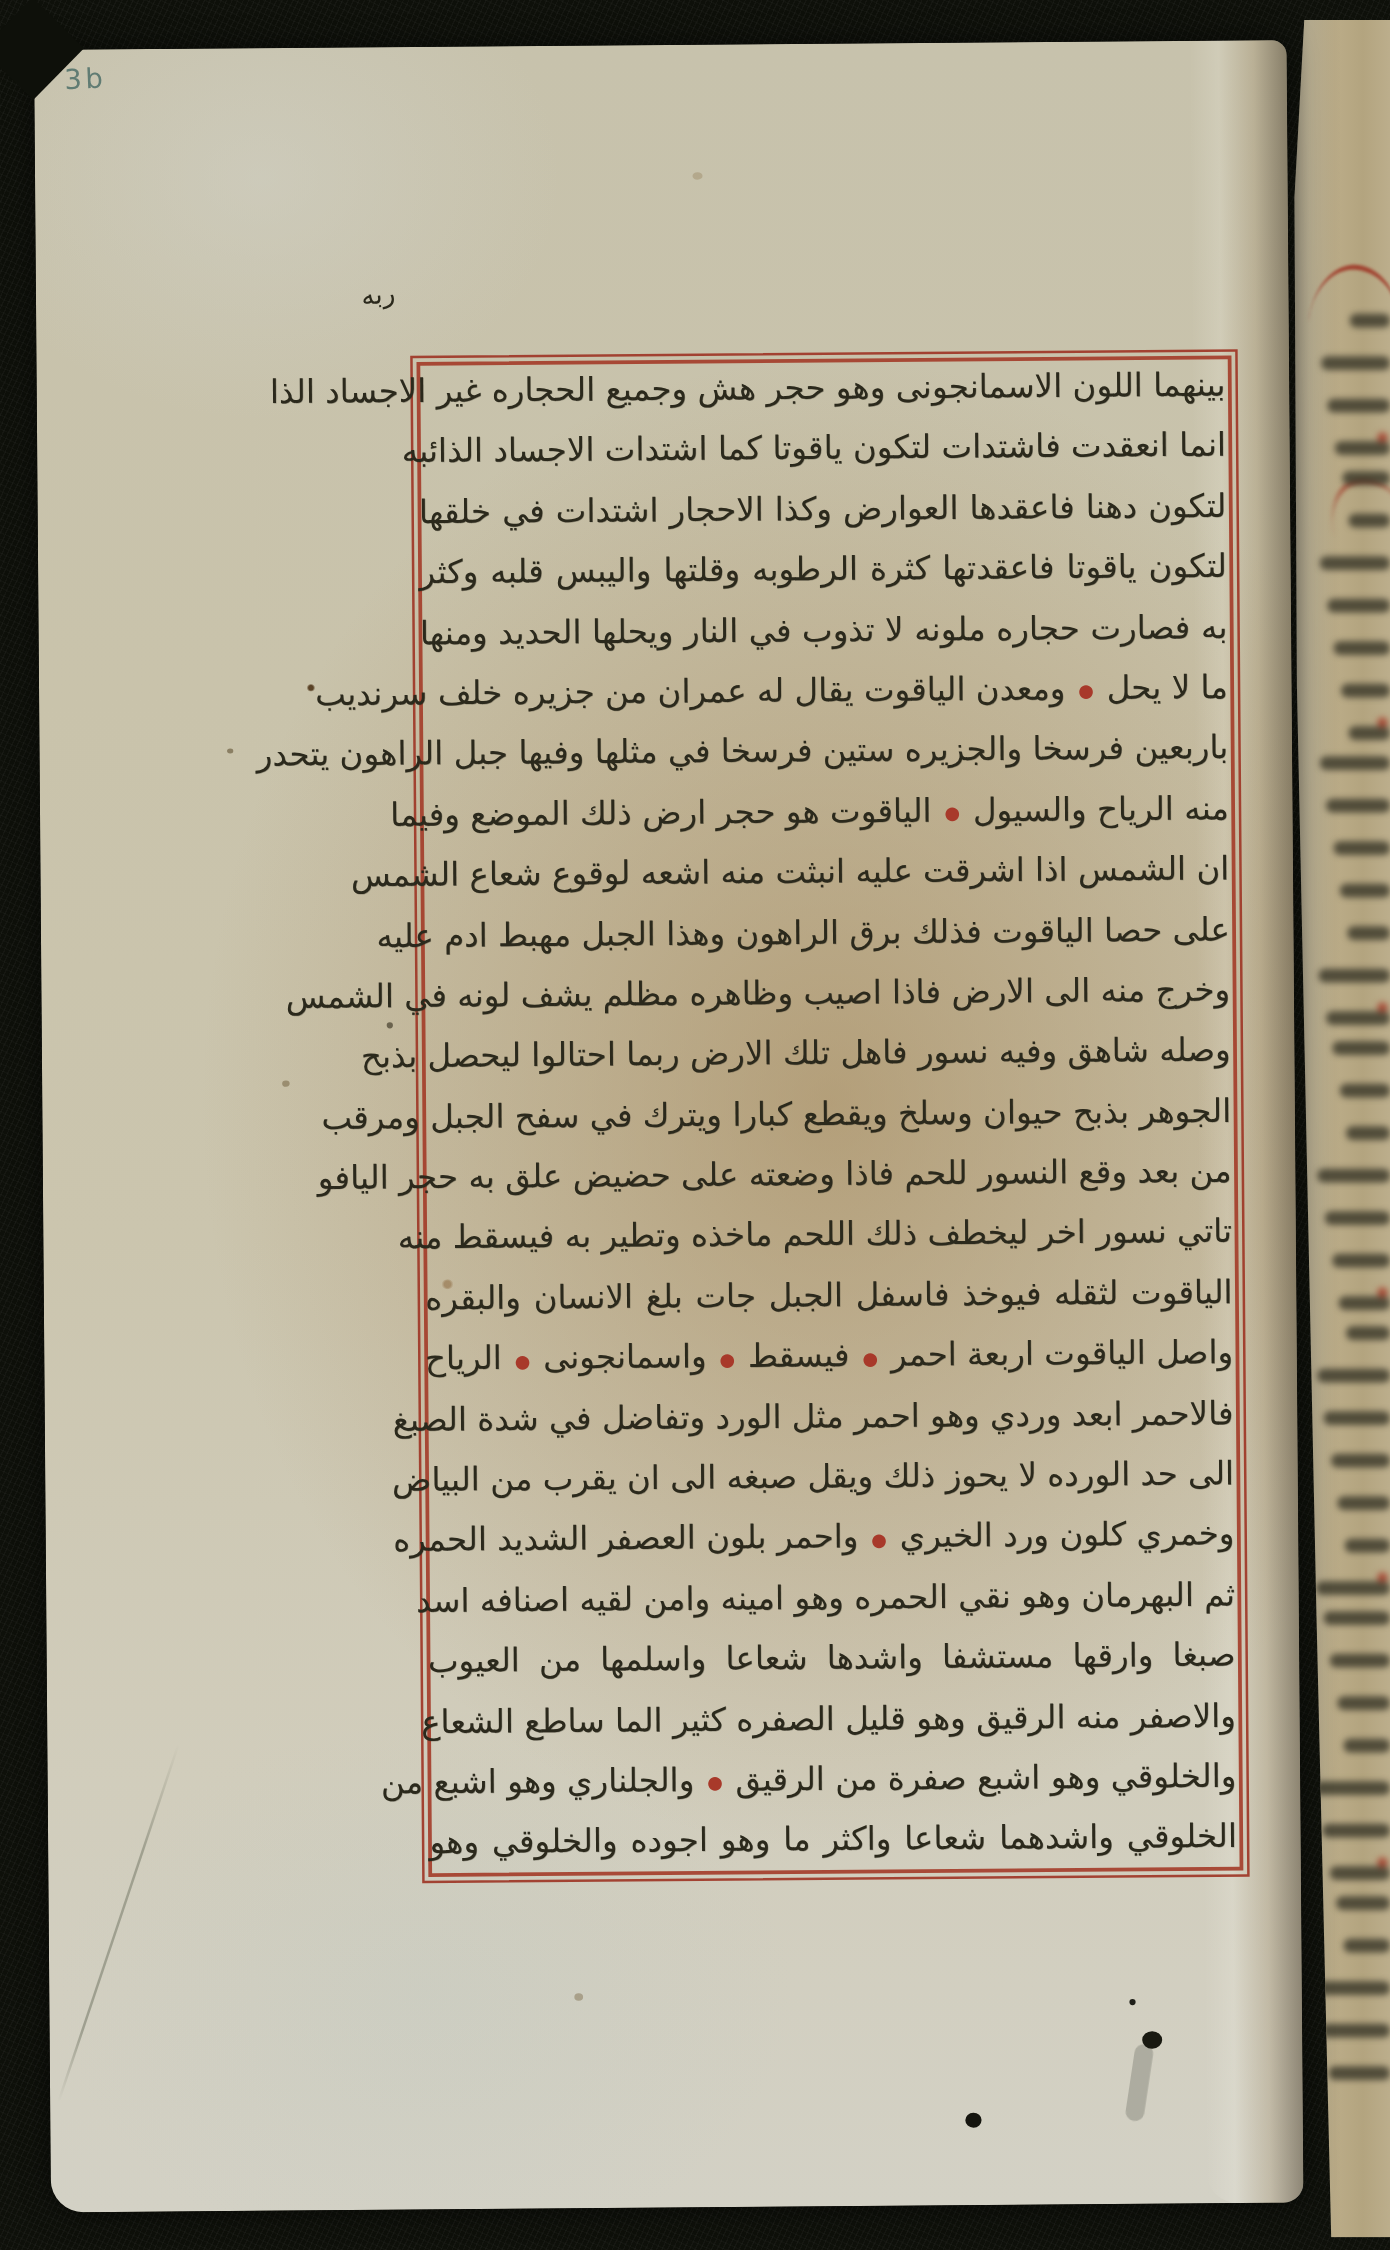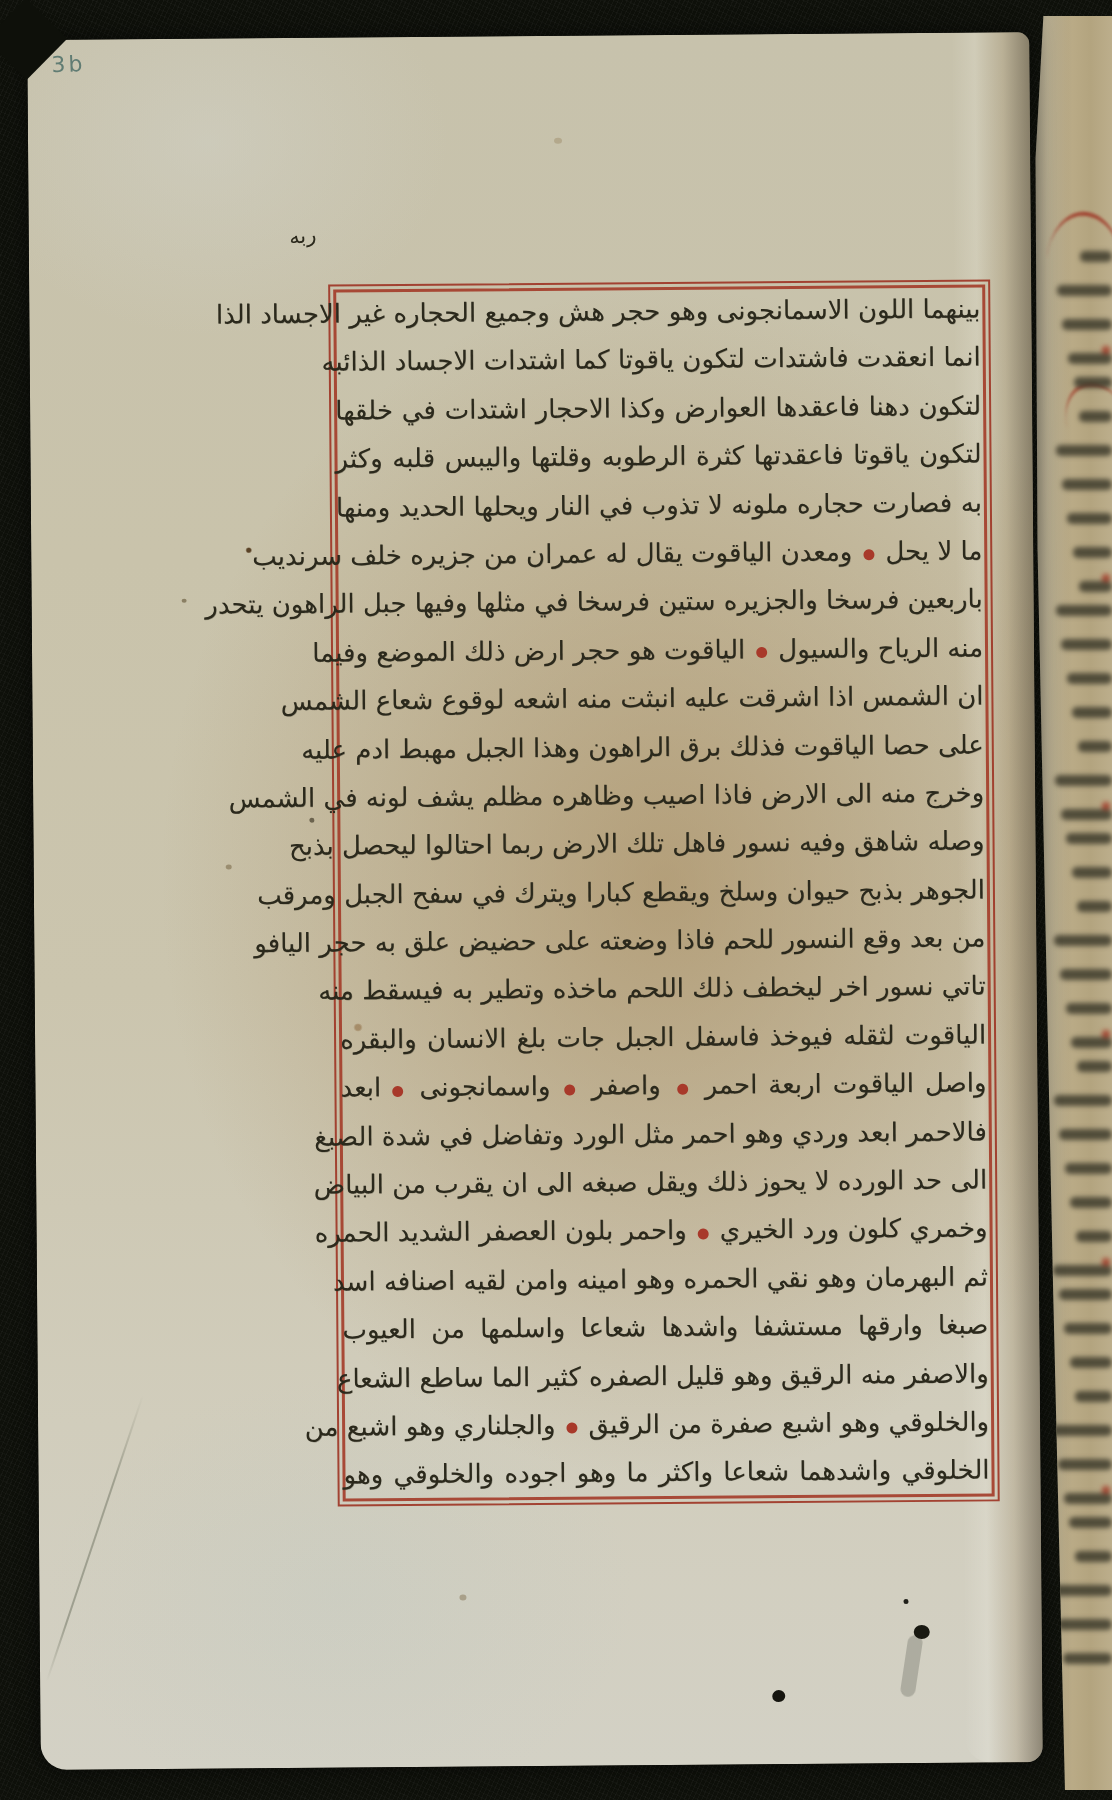--- a/index.html
+++ b/index.html
@@ -173,21 +173,21 @@
         <div class="ms-line"><span>باربعين فرسخا والجزيره ستين فرسخا في مثلها وفيها جبل الراهون يتحدر</span></div>
         <div class="ms-line"><span>منه الرياح والسيول </span><span class="rdot">●</span><span> الياقوت هو حجر ارض ذلك الموضع وفيما</span></div>
         <div class="ms-line"><span>ان الشمس اذا اشرقت عليه انبثت منه اشعه لوقوع شعاع الشمس</span></div>
         <div class="ms-line"><span>على حصا الياقوت فذلك برق الراهون وهذا الجبل مهبط ادم عليه</span></div>
         <div class="ms-line"><span>وخرج منه الى الارض فاذا اصيب وظاهره مظلم يشف لونه في الشمس</span></div>
         <div class="ms-line"><span>وصله شاهق وفيه نسور فاهل تلك الارض ربما احتالوا ليحصل بذبح</span></div>
         <div class="ms-line"><span>الجوهر بذبح حيوان وسلخ ويقطع كبارا ويترك في سفح الجبل ومرقب</span></div>
         <div class="ms-line"><span>من بعد وقع النسور للحم فاذا وضعته على حضيض علق به حجر اليافو</span></div>
         <div class="ms-line"><span>تاتي نسور اخر ليخطف ذلك اللحم ماخذه وتطير به فيسقط منه</span></div>
         <div class="ms-line"><span>الياقوت لثقله فيوخذ فاسفل الجبل جات بلغ الانسان والبقره</span></div>
-        <div class="ms-line"><span>واصل الياقوت اربعة احمر </span><span class="rdot">●</span><span> واصفر </span><span class="rdot">●</span><span> واسمانجونى </span><span class="rdot">●</span><span> ابعد</span></div>
+        <div class="ms-line"><span>واصل الياقوت اربعة احمر </span><span class="rdot">●</span><span> فيسقط </span><span class="rdot">●</span><span> واسمانجونى </span><span class="rdot">●</span><span> الرياح</span></div>
         <div class="ms-line"><span>فالاحمر ابعد وردي وهو احمر مثل الورد وتفاضل في شدة الصبغ</span></div>
         <div class="ms-line"><span>الى حد الورده لا يحوز ذلك ويقل صبغه الى ان يقرب من البياض</span></div>
         <div class="ms-line"><span>وخمري كلون ورد الخيري </span><span class="rdot">●</span><span> واحمر بلون العصفر الشديد الحمره</span></div>
         <div class="ms-line"><span>ثم البهرمان وهو نقي الحمره وهو امينه وامن لقيه اصنافه اسد</span></div>
         <div class="ms-line"><span>صبغا وارقها مستشفا واشدها شعاعا واسلمها من العيوب</span></div>
         <div class="ms-line"><span>والاصفر منه الرقيق وهو قليل الصفره كثير الما ساطع الشعاع</span></div>
         <div class="ms-line"><span>والخلوقي وهو اشبع صفرة من الرقيق </span><span class="rdot">●</span><span> والجلناري وهو اشبع من</span></div>
         <div class="ms-line"><span>الخلوقي واشدهما شعاعا واكثر ما وهو اجوده والخلوقي وهو</span></div>
       </div>
 

